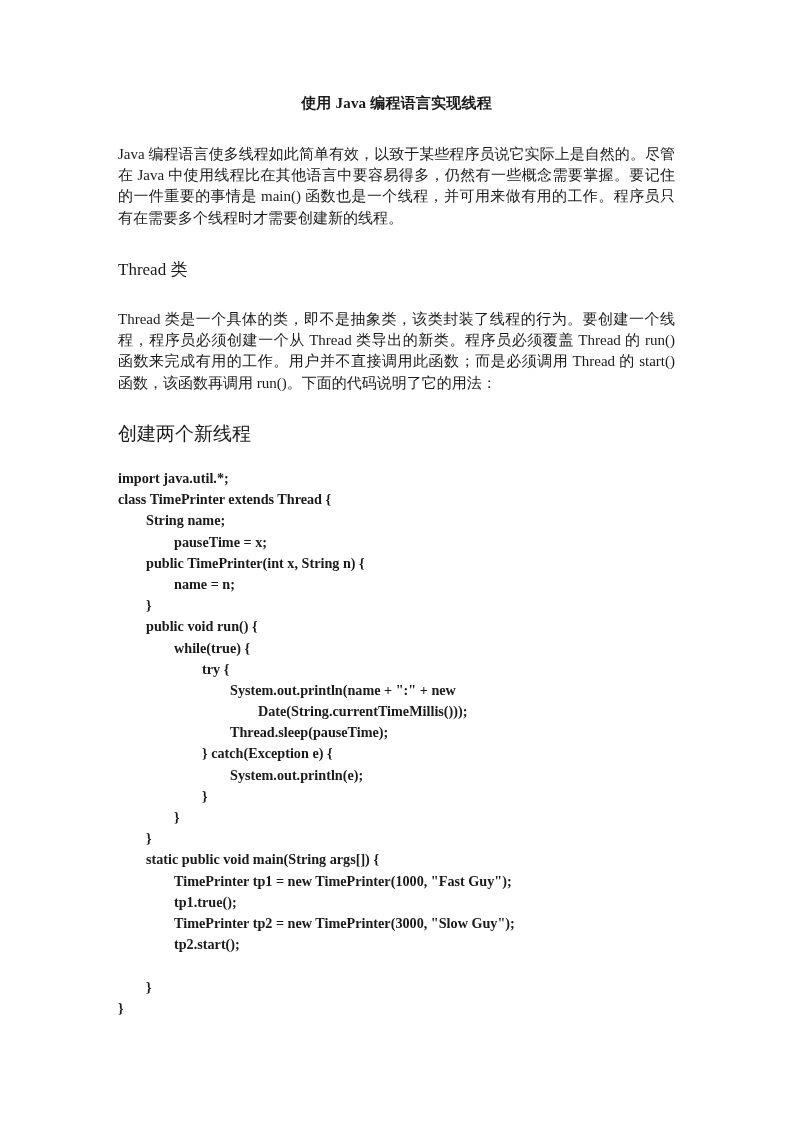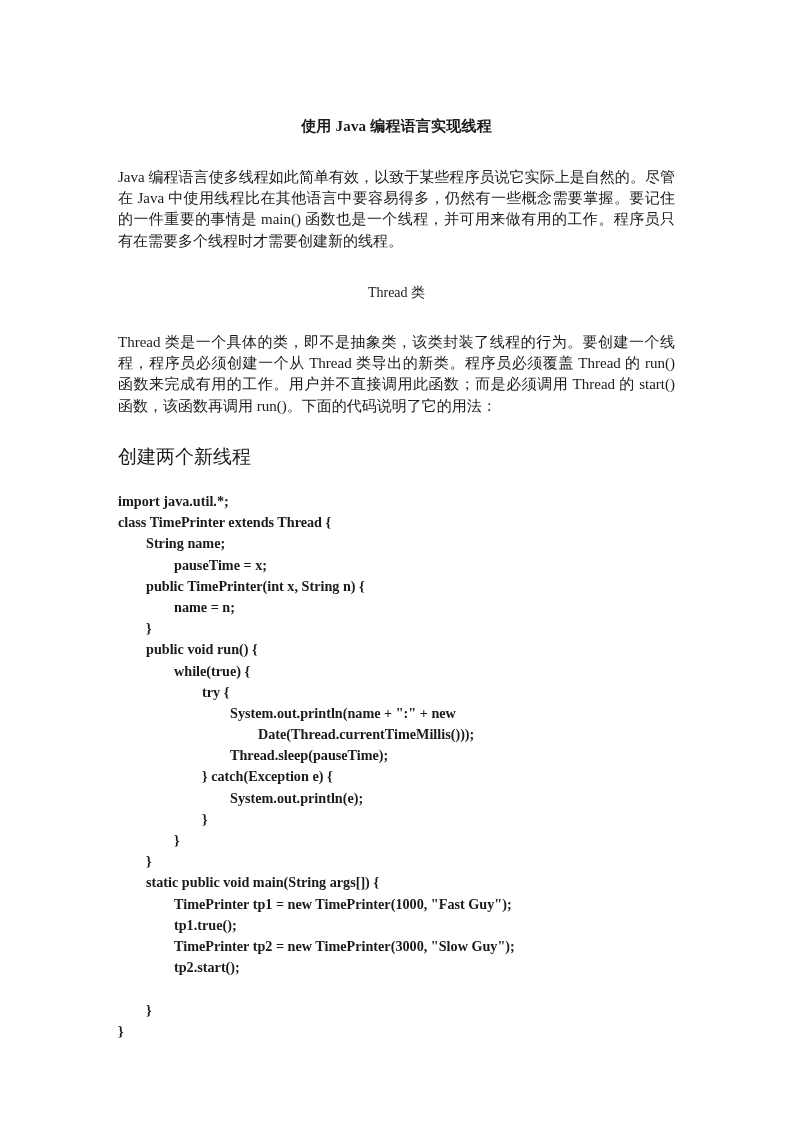--- a/index.html
+++ b/index.html
@@ -17,21 +17,20 @@
     -webkit-font-smoothing: antialiased;
   }
   .page {
     position: absolute;
     left: 0;
     top: 0;
     width: 793px;
     height: 1078px;
     background: #ffffff;
     overflow: hidden;
-    margin-top: 23px;
   }
 
   
   .content {
     position: absolute;
     left: 118px;
     top: 0;
     width: 557px;
   }
 
@@ -50,25 +49,25 @@
     line-height: 21.2px;
     text-align: justify;
     text-justify: inter-ideograph;
     margin: 0;
     white-space: normal;
   }
 
   .para-intro { padding-top: 30px; }
 
   .heading-line {
-    font-size: 14px;
+    font-size: 17px;
     line-height: 21.2px;
     margin: 0;
     padding-top: 30px;
-    text-align: center;
+    text-align: left;
   }
 
   .para-thread { padding-top: 29px; }
 
   .caption-line {
     font-size: 19px;
     line-height: 21.2px;
     margin: 0;
     padding-top: 29px;
     text-align: left;
@@ -120,21 +119,21 @@
         <div class="code-line i0">class TimePrinter extends Thread {</div>
         <div class="code-line i1">String name;</div>
         <div class="code-line i2">pauseTime = x;</div>
         <div class="code-line i1">public TimePrinter(int x, String n) {</div>
         <div class="code-line i2">name = n;</div>
         <div class="code-line i1">}</div>
         <div class="code-line i1">public void run() {</div>
         <div class="code-line i2">while(true) {</div>
         <div class="code-line i3">try {</div>
         <div class="code-line i4">System.out.println(name + ":" + new</div>
-        <div class="code-line i5">Date(Thread.currentTimeMillis()));</div>
+        <div class="code-line i5">Date(String.currentTimeMillis()));</div>
         <div class="code-line i4">Thread.sleep(pauseTime);</div>
         <div class="code-line i3">} catch(Exception e) {</div>
         <div class="code-line i4">System.out.println(e);</div>
         <div class="code-line i3">}</div>
         <div class="code-line i2">}</div>
         <div class="code-line i1">}</div>
         <div class="code-line i1">static public void main(String args[]) {</div>
         <div class="code-line i2">TimePrinter tp1 = new TimePrinter(1000, "Fast Guy");</div>
         <div class="code-line i2">tp1.true();</div>
         <div class="code-line i2">TimePrinter tp2 = new TimePrinter(3000, "Slow Guy");</div>

